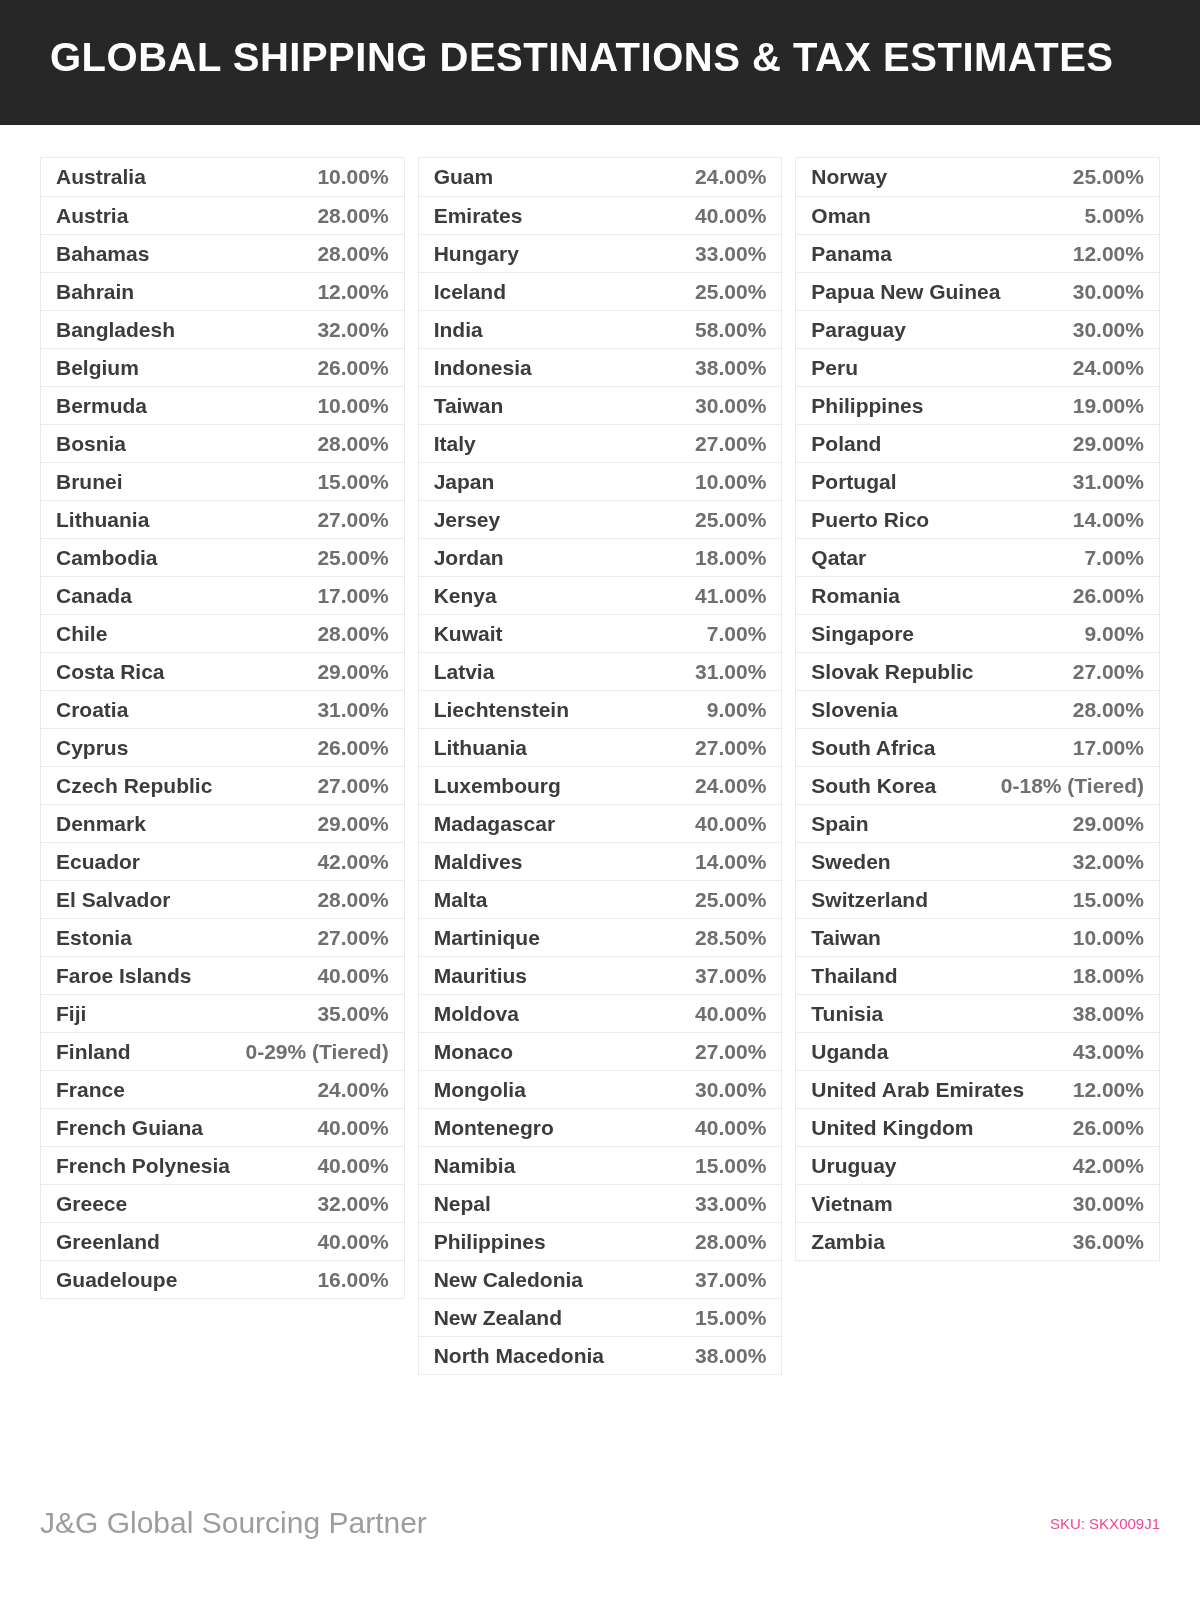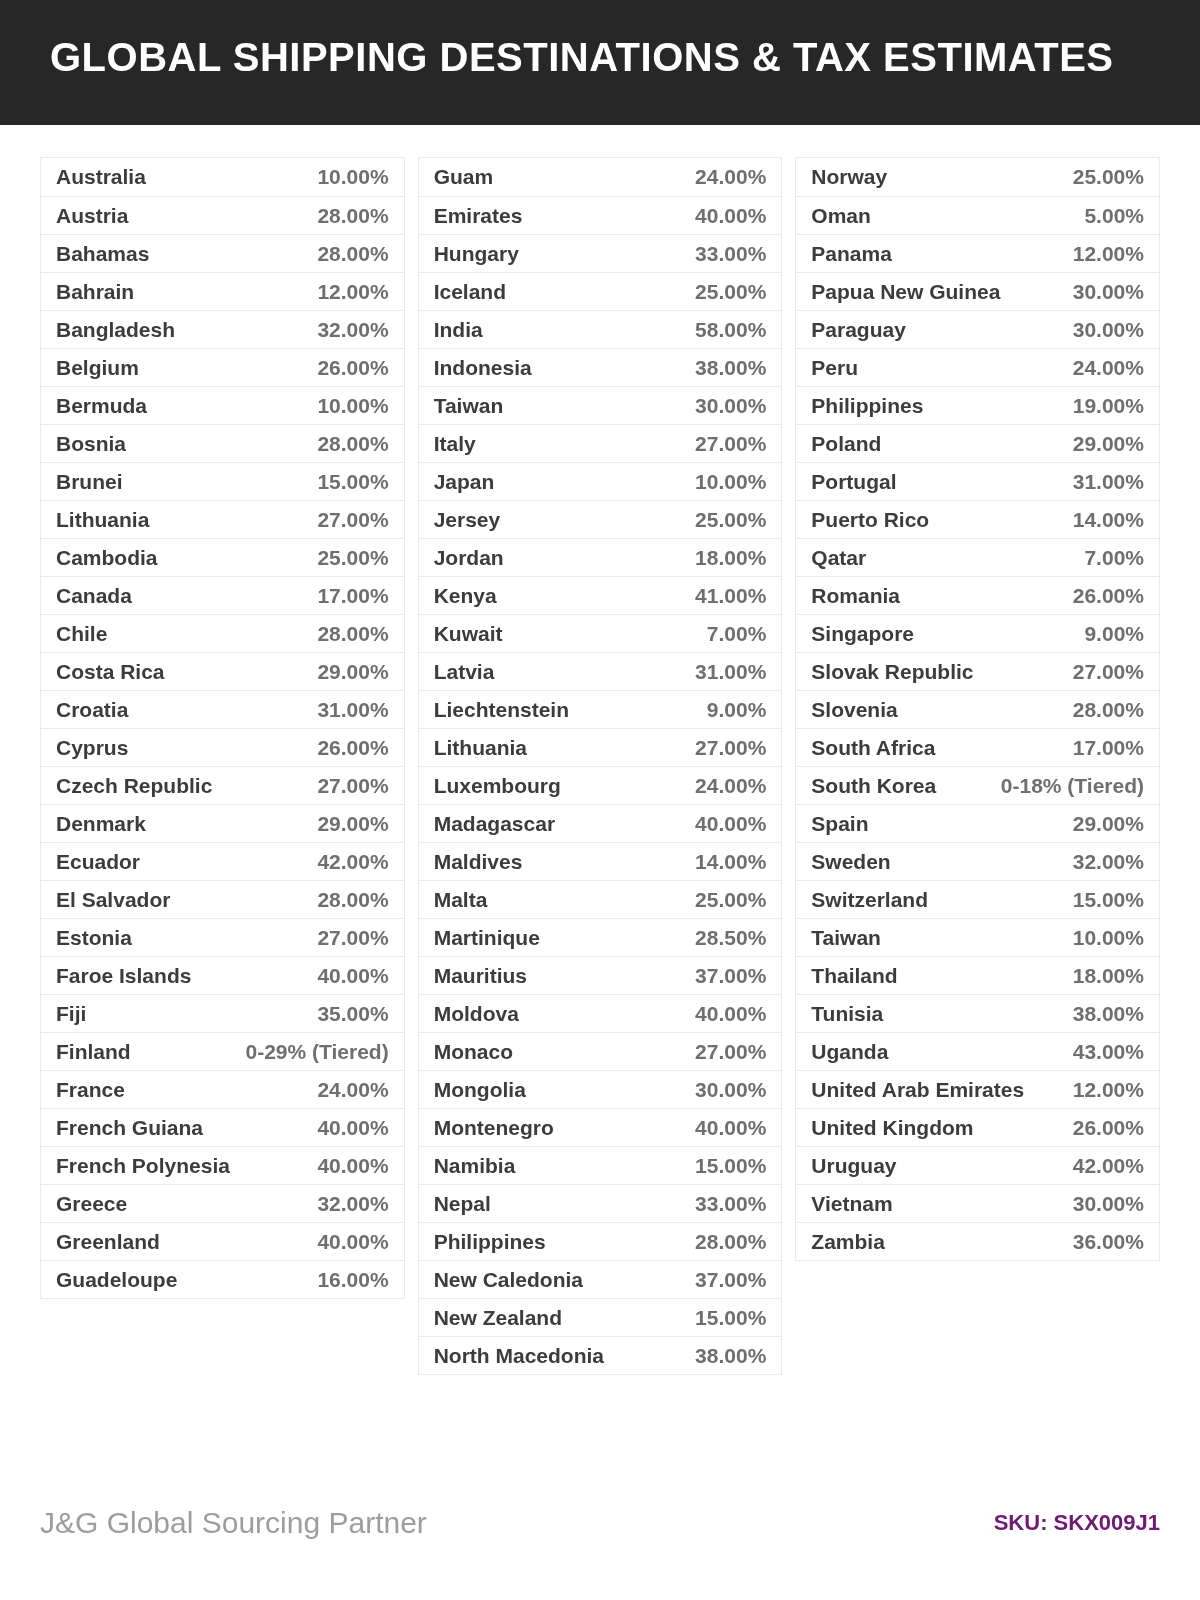--- a/index.html
+++ b/index.html
@@ -68,23 +68,23 @@
     display: flex;
     justify-content: space-between;
     align-items: center;
   }
   .brand {
     font-size: 30px;
     font-weight: normal;
     color: #9d9d9d;
   }
   .sku {
-    font-size: 22px;
-    font-weight: bold;
-    color: #701a75;
+    font-size: 15px;
+    font-weight: normal;
+    color: #ec4899;
   }
 </style>
 </head>
 <body>
 
 <div class="header">
   <div class="title">GLOBAL SHIPPING DESTINATIONS &amp; TAX ESTIMATES</div>
 </div>
 
 <div class="grid">

